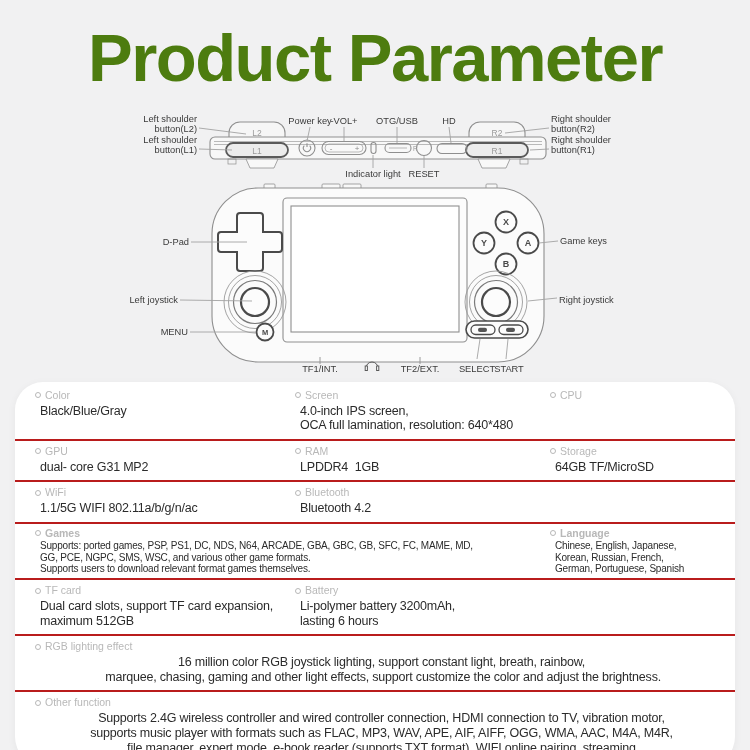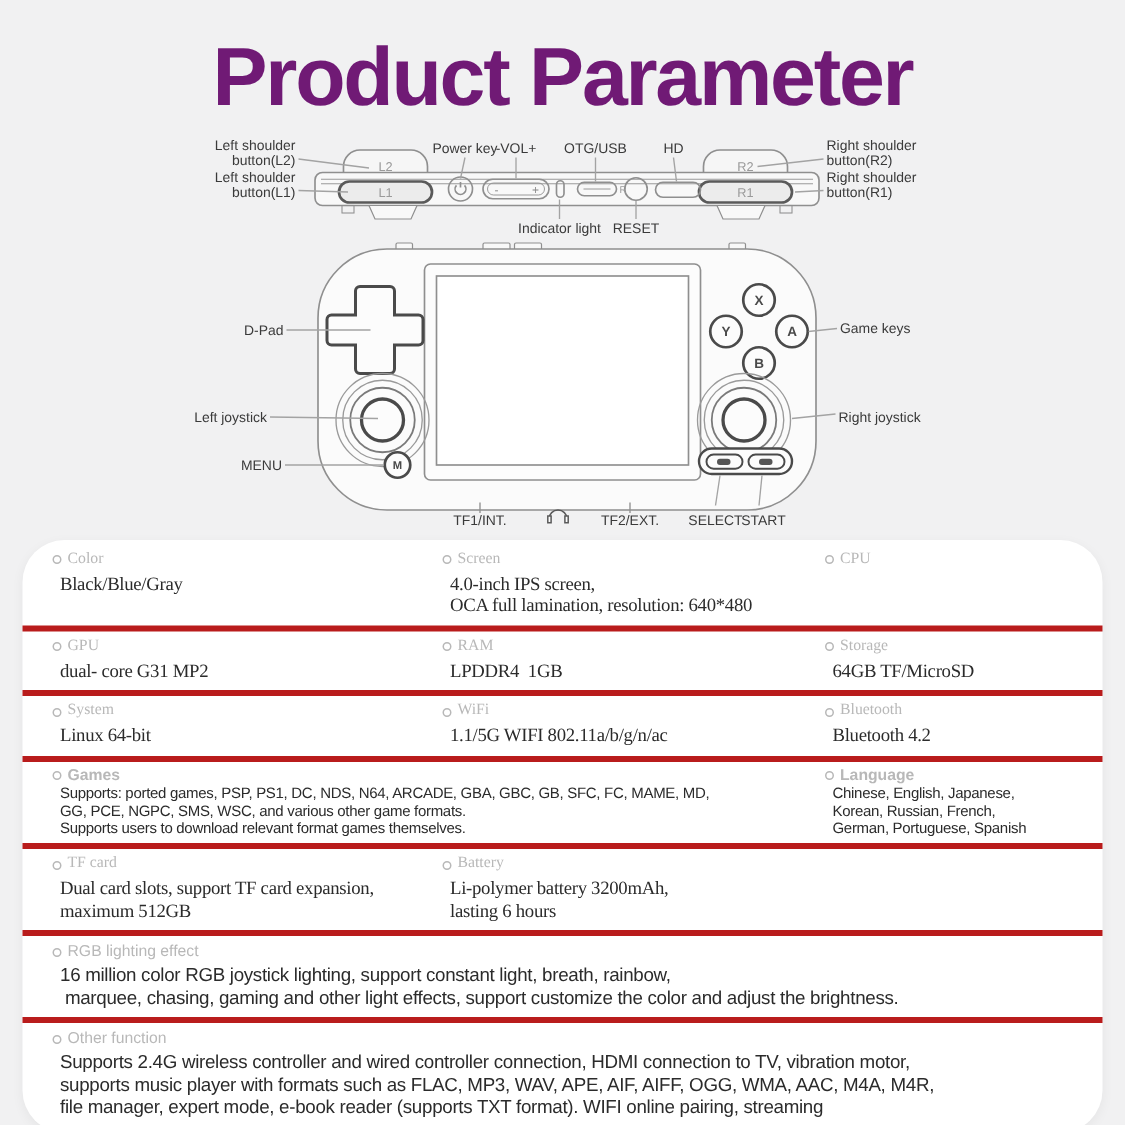--- a/index.html
+++ b/index.html
@@ -3,26 +3,26 @@
 <meta charset="utf-8">
 <style>
   html,body{margin:0;padding:0;}
   body{
     width:750px;height:750px;overflow:hidden;
     background:#f1f1f2;
     font-family:"Liberation Sans", sans-serif;
     -webkit-font-smoothing:antialiased;
   }
   .page-title{
-    margin:24px 0 4px;
+    margin:24px 0 14px;
     text-align:center;
-    font-size:55px;
+    font-size:67px;
     font-weight:bold;
     letter-spacing:-1.5px;
-    color:#701a75;
+    color:#4d7c0f;
     line-height:1.0;
     white-space:nowrap;
   }
   svg{display:block;}
   svg text{
     font-family:"Liberation Sans", sans-serif;
     font-size:9.3px;
     fill:#3a3a3a;
     stroke:none;
   }
@@ -37,26 +37,26 @@
   .spec-card{
     margin:0 15px;
     background:#ffffff;
     border-radius:28px;
     padding:3px 0 4px;
     box-shadow:0 2px 8px rgba(0,0,0,0.05);
   }
   .row{
     display:grid;
     padding:4px 12px 6px 20px;
-    border-top:4px solid #b91c1c;
+    border-top:2px solid #b91c1c;
   }
   .row:first-child{border-top:none;}
-  .cols3{grid-template-columns:260px 255px 1fr;font-family:Liberation Serif, serif;}
+  .cols3{grid-template-columns:260px 255px 1fr;}
   .row-games{grid-template-columns:515px 1fr;padding-top:3px;padding-bottom:4px;}
-  .cols1{grid-template-columns:1fr;}
+  .cols1{grid-template-columns:1fr;text-align:center;}
   .spec-label{
     font-size:10.5px;
     color:#b8b8b8;
     line-height:1.2;
     margin-bottom:2px;
     display:flex;
     align-items:center;
   }
   .dot{
     width:4px;height:4px;
@@ -256,27 +256,20 @@
           <span>Storage</span>
         </div>
       <div class="spec-value">64GB TF/MicroSD</div>
     </div>
   </div>
 
   <div class="row cols3">
     <div class="cell">
       <div class="spec-label">
           <span class="dot"></span>
-          <span>System</span>
-        </div>
-      <div class="spec-value">Linux 64-bit</div>
-    </div>
-    <div class="cell">
-      <div class="spec-label">
-          <span class="dot"></span>
           <span>WiFi</span>
         </div>
       <div class="spec-value">1.1/5G WIFI 802.11a/b/g/n/ac</div>
     </div>
     <div class="cell">
       <div class="spec-label">
           <span class="dot"></span>
           <span>Bluetooth</span>
         </div>
       <div class="spec-value">Bluetooth 4.2</div>

